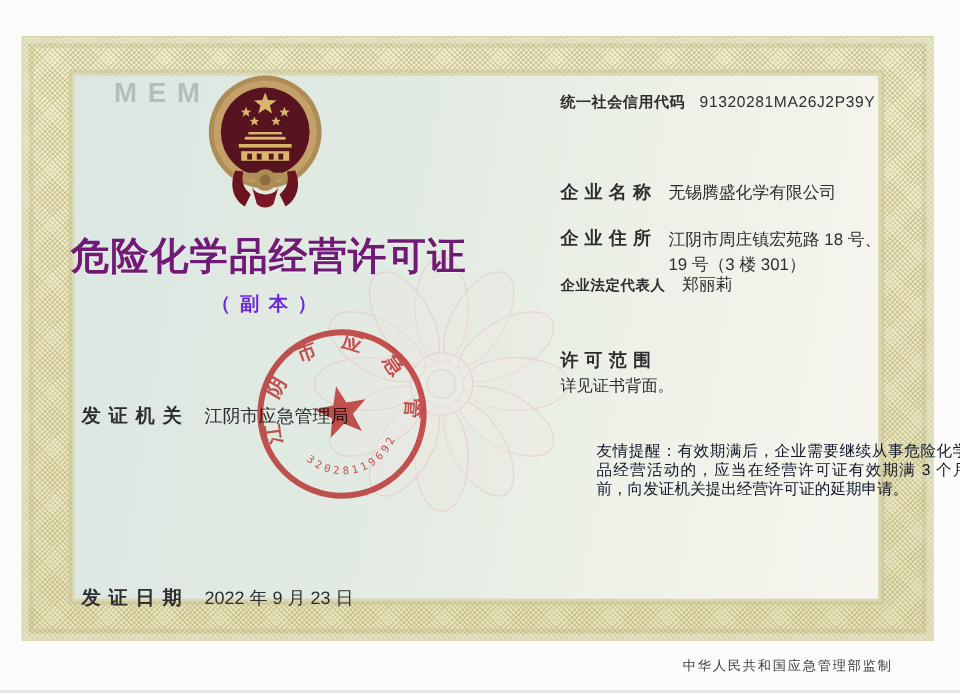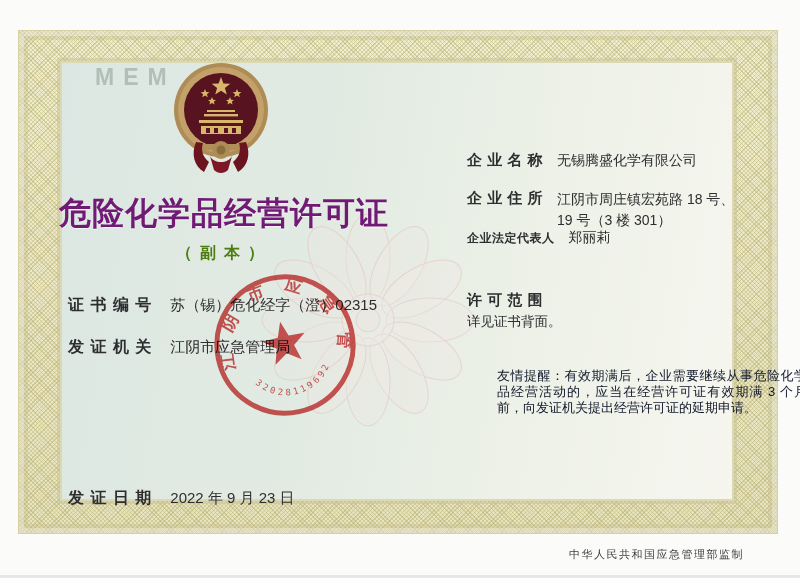--- a/index.html
+++ b/index.html
@@ -32,21 +32,21 @@
   }
   .emblem{position:absolute;left:166px;top:58px;width:110px;height:124px;}
   .cert-title{
     position:absolute;left:52px;top:192px;width:344px;text-align:center;
     font-size:32px;font-weight:bold;letter-spacing:1px;color:#701a75;
     font-family:"Liberation Serif","DejaVu Serif",serif;
     text-shadow:0 1px 0 rgba(255,255,255,.6);
   }
   .copy-type{
     position:absolute;left:52px;top:243px;width:344px;text-align:center;
-    font-size:16px;font-weight:bold;letter-spacing:8px;color:#4d7c0f;
+    font-size:16px;font-weight:bold;letter-spacing:8px;color:#6d28d9;
   }
   .lrow{position:absolute;display:flex;align-items:baseline;white-space:nowrap;}
   .lrow .lab{font-size:16px;font-weight:bold;letter-spacing:1px;}
   .lrow .val{font-size:15px;margin-left:18px;font-weight:500;}
   .row-certno{left:68px;top:295px;}
   .row-authority{left:68px;top:337px;}
   .row-issuedate{left:68px;top:488px;}
   .rrow{position:absolute;left:467px;display:flex;align-items:baseline;white-space:nowrap;}
   .rrow .lab{font-size:15px;font-weight:bold;letter-spacing:.5px;flex:0 0 auto;}
   .rrow .val{font-size:14px;margin-left:14px;font-weight:500;}
@@ -144,33 +144,33 @@
       <circle cx="55" cy="92" r="9" fill="#ad8c55"></circle>
       <circle cx="55" cy="92" r="4.5" fill="#8c6d3e"></circle>
       <path d="M30 84 C25 96 28 108 38 114 L43 104 C36 98 35 92 37 85 Z" fill="#6a1420"></path>
       <path d="M80 84 C85 96 82 108 72 114 L67 104 C74 98 75 92 73 85 Z" fill="#6a1420"></path>
       <path d="M44 98 C48 106 62 106 66 98 L62 112 C58 116 52 116 48 112 Z" fill="#7d1726"></path>
     </svg>
 
     <div class="cert-title">危险化学品经营许可证</div>
     <div class="copy-type">（副本）</div>
 
-    <div class="lrow row-certno">
-      <span class="lab">证 书 编 号</span>
-      <span class="val">苏（锡）危化经字（澄）02315</span>
-    </div>
     <div class="lrow row-authority">
       <span class="lab">发 证 机 关</span>
       <span class="val">江阴市应急管理局</span>
     </div>
     <div class="lrow row-issuedate">
       <span class="lab">发 证 日 期</span>
       <span class="val">2022 年 9 月 23 日</span>
     </div>
 
+    <div class="rrow row-credit">
+      <span class="lab">统一社会信用代码</span>
+      <span class="val">91320281MA26J2P39Y</span>
+    </div>
     <div class="rrow row-company">
       <span class="lab">企 业 名 称</span>
       <span class="val">无锡腾盛化学有限公司</span>
     </div>
     <div class="rrow row-address">
       <span class="lab">企 业 住 所</span>
       <span class="val">
         <span>江阴市周庄镇宏苑路 18 号、</span><br>
         <span>19 号（3 楼 301）</span>
       </span>

